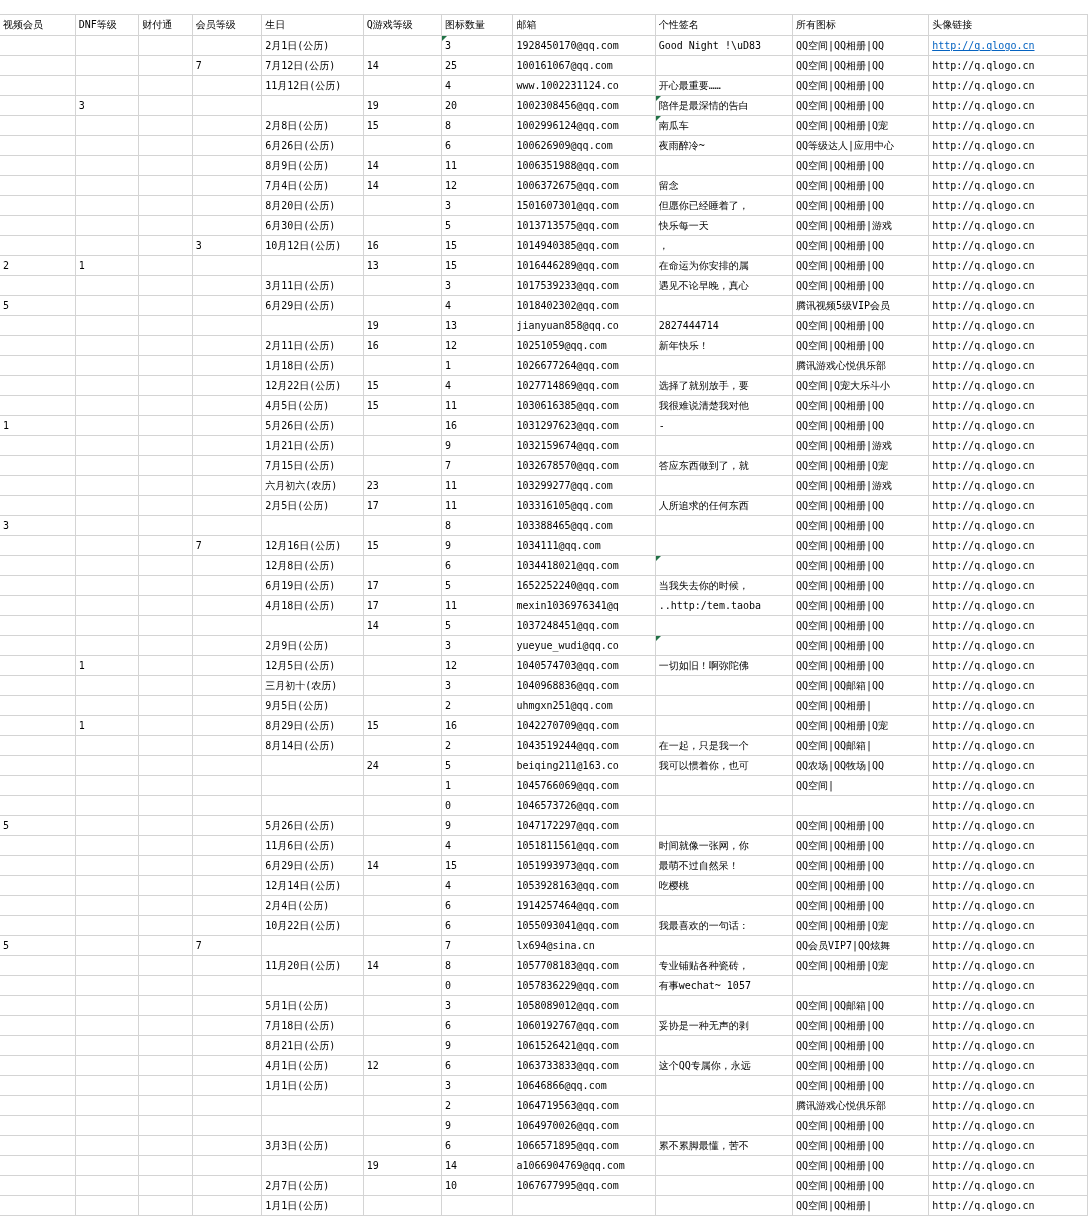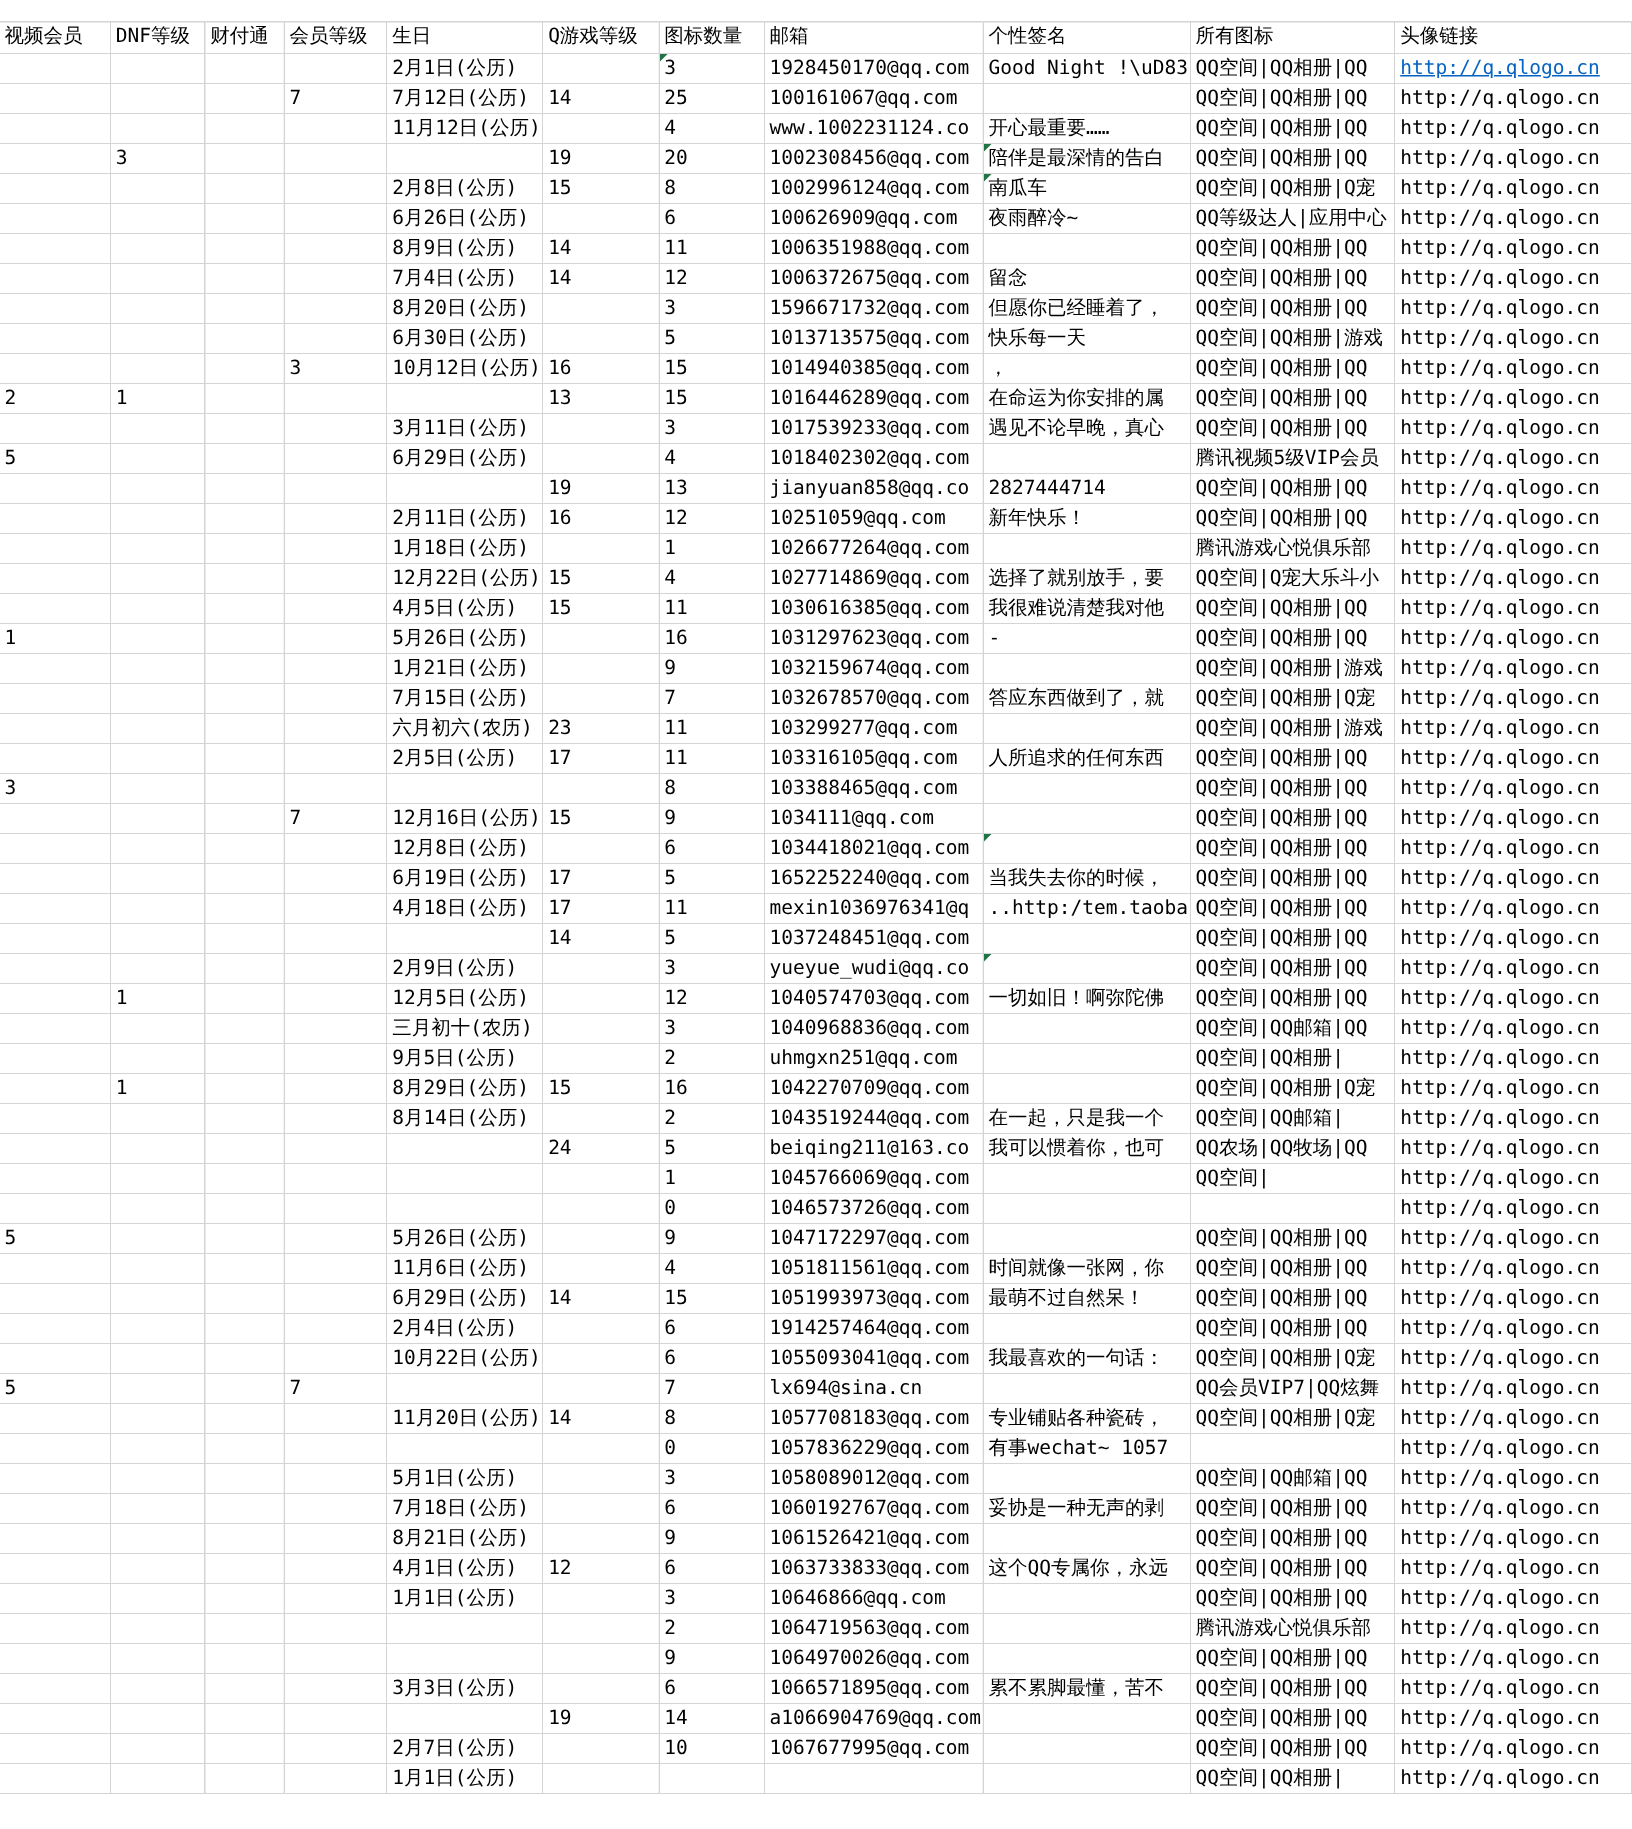--- a/index.html
+++ b/index.html
@@ -1,19 +1,19 @@
 <!DOCTYPE html>
 <html><head>
 <meta charset="utf-8">
 <style>
   html,body{margin:0;padding:0;background:#fff;}
   .sheet{
     width:1088px;height:1219px;overflow:hidden;background:#ffffff;
     font-family:"DejaVu Sans Mono","Liberation Mono",monospace;
-    font-size:13px;color:#000;position:relative;
+    font-size:10px;color:#000;position:relative;
   }
   .topstrip{height:14px;background:#fff;}
   table{border-collapse:collapse;table-layout:fixed;border-top:1px solid #d4d4d4;}
   col{}
   th,td{
     border-right:1px solid #d4d4d4;
     border-bottom:1px solid #d4d4d4;
     height:19px;line-height:19px;
     padding:0 1px 0 3px;
     white-space:nowrap;overflow:hidden;
@@ -168,21 +168,21 @@
           <td>http://q.qlogo.cn</td>
         </tr>
         <tr>
           <td></td>
           <td></td>
           <td></td>
           <td></td>
           <td>8月20日(公历)</td>
           <td></td>
           <td>3</td>
-          <td>1596671732@qq.com</td>
+          <td>1501607301@qq.com</td>
           <td>但愿你已经睡着了，</td>
           <td>QQ空间|QQ相册|QQ</td>
           <td>http://q.qlogo.cn</td>
         </tr>
         <tr>
           <td></td>
           <td></td>
           <td></td>
           <td></td>
           <td>6月30日(公历)</td>
@@ -607,20 +607,33 @@
           <td>1051993973@qq.com</td>
           <td>最萌不过自然呆！</td>
           <td>QQ空间|QQ相册|QQ</td>
           <td>http://q.qlogo.cn</td>
         </tr>
         <tr>
           <td></td>
           <td></td>
           <td></td>
           <td></td>
+          <td>12月14日(公历)</td>
+          <td></td>
+          <td>4</td>
+          <td>1053928163@qq.com</td>
+          <td>吃樱桃</td>
+          <td>QQ空间|QQ相册|QQ</td>
+          <td>http://q.qlogo.cn</td>
+        </tr>
+        <tr>
+          <td></td>
+          <td></td>
+          <td></td>
+          <td></td>
           <td>2月4日(公历)</td>
           <td></td>
           <td>6</td>
           <td>1914257464@qq.com</td>
           <td></td>
           <td>QQ空间|QQ相册|QQ</td>
           <td>http://q.qlogo.cn</td>
         </tr>
         <tr>
           <td></td>

